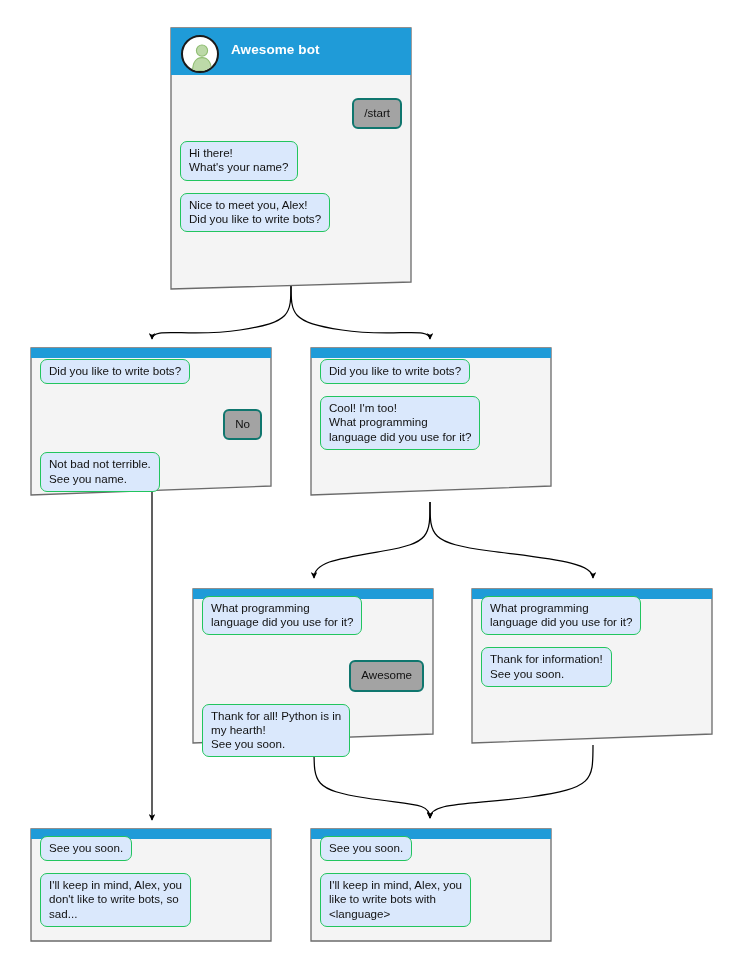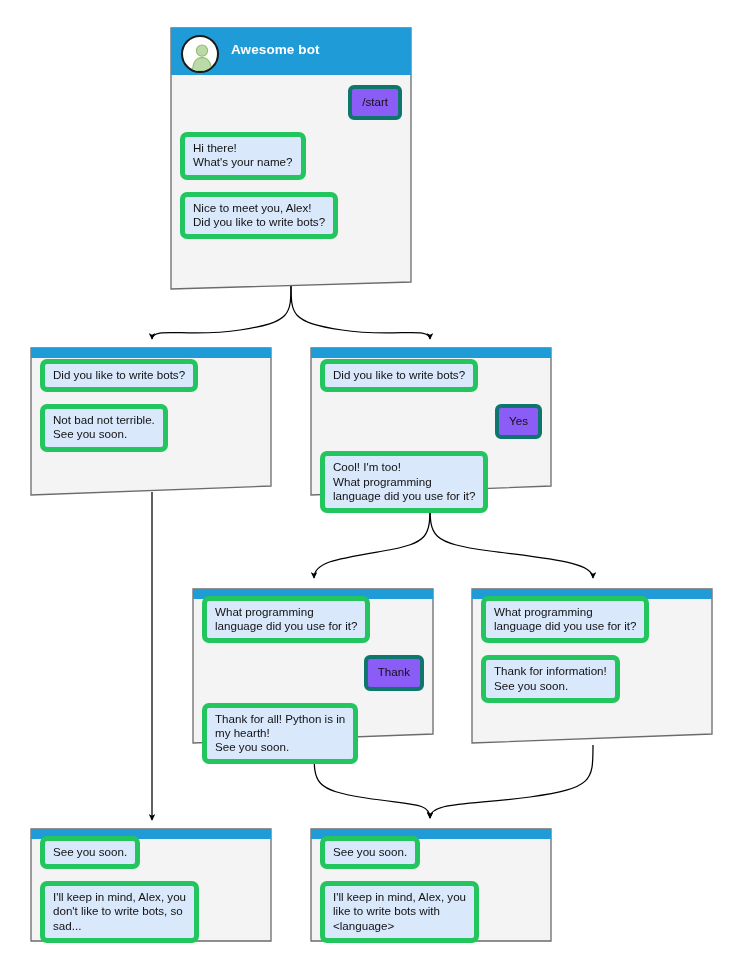--- a/index.html
+++ b/index.html
@@ -75,27 +75,28 @@
     line-height: 14.2px;
     color: #111111;
     border-radius: 7px;
     padding: 4px 8px 5px 8px;
     box-sizing: border-box;
     white-space: pre-line;
     max-width: 82%;
   }
   .bubble.bot {
     background: #dae8fc;
-    border: 5px solid #22c55e;
+    border: 1px solid #22c55e;
   }
   .bubble.user {
-    background: #8b5cf6;
-    border: 4px solid #0f766e;
+    background: #a3a3a3;
+    border: 2px solid #0f766e;
     border-radius: 6px;
     padding: 6px 10px 7px 10px;
+    margin-top: 13px;
   }
 </style>
 </head>
 <body>
 
 <div id="stage">
 
   <svg id="edges" viewBox="0 0 743 971">
     <defs>
       <marker id="arrow" viewBox="0 0 10 10" refX="9" refY="5" markerWidth="5.2" markerHeight="5.2" orient="auto-start-reverse">
@@ -142,59 +143,59 @@
 
   <div class="node" style="left:30px; top:347px; width:242px; height:148px;">
     <svg class="node-shape" viewBox="0 0 242 148" preserveAspectRatio="none">
       <path d="M 1,1 L 241,1 L 241,139 L 1,148 Z" fill="#f4f4f4" stroke="#6b6b6b" stroke-width="1.3"></path>
       <rect x="1" y="1" width="240" height="10" fill="#1f9bd8"></rect>
     </svg>
     <div class="bubbles" style="top:12px;">
         <div class="row left">
           <div class="bubble bot">Did you like to write bots?</div>
         </div>
+        <div class="row right">
+          <div class="bubble user">No</div>
+        </div>
         <div class="row left">
           <div class="bubble bot">Not bad not terrible.
-See you soon.</div>
+See you name.</div>
         </div>
       </div>
   </div>
 
   <div class="node" style="left:310px; top:347px; width:242px; height:148px;">
     <svg class="node-shape" viewBox="0 0 242 148" preserveAspectRatio="none">
       <path d="M 1,1 L 241,1 L 241,139 L 1,148 Z" fill="#f4f4f4" stroke="#6b6b6b" stroke-width="1.3"></path>
       <rect x="1" y="1" width="240" height="10" fill="#1f9bd8"></rect>
     </svg>
     <div class="bubbles" style="top:12px;">
         <div class="row left">
           <div class="bubble bot">Did you like to write bots?</div>
         </div>
-        <div class="row right">
-          <div class="bubble user">Yes</div>
-        </div>
         <div class="row left">
           <div class="bubble bot">Cool! I'm too!
 What programming
 language did you use for it?</div>
         </div>
       </div>
   </div>
 
   <div class="node" style="left:192px; top:588px; width:242px; height:155px;">
     <svg class="node-shape" viewBox="0 0 242 155" preserveAspectRatio="none">
       <path d="M 1,1 L 241,1 L 241,146 L 1,155 Z" fill="#f4f4f4" stroke="#6b6b6b" stroke-width="1.3"></path>
       <rect x="1" y="1" width="240" height="10" fill="#1f9bd8"></rect>
     </svg>
     <div class="bubbles" style="top:8px;">
         <div class="row left">
           <div class="bubble bot">What programming
 language did you use for it?</div>
         </div>
         <div class="row right">
-          <div class="bubble user">Thank</div>
+          <div class="bubble user">Awesome</div>
         </div>
         <div class="row left">
           <div class="bubble bot">Thank for all! Python is in
 my hearth!
 See you soon.</div>
         </div>
       </div>
   </div>
 
   <div class="node" style="left:471px; top:588px; width:242px; height:155px;">

